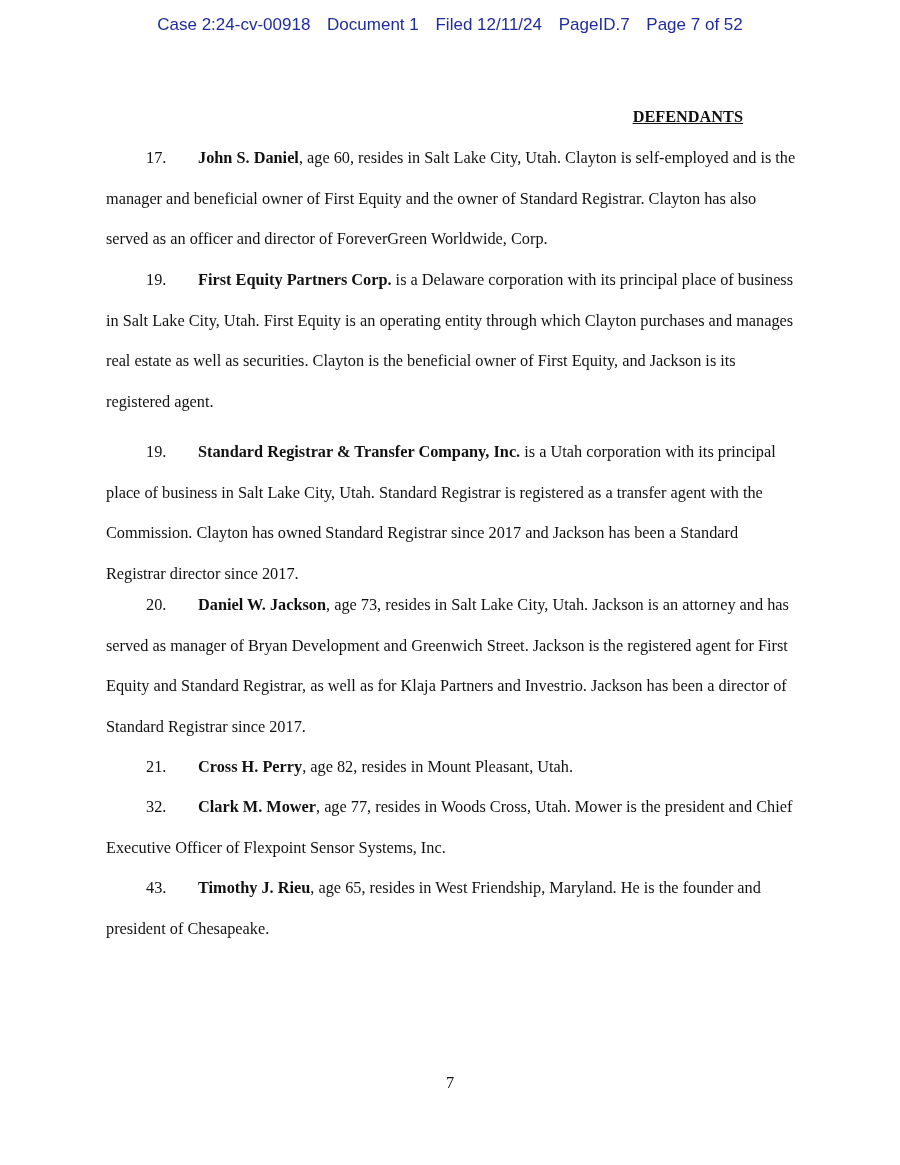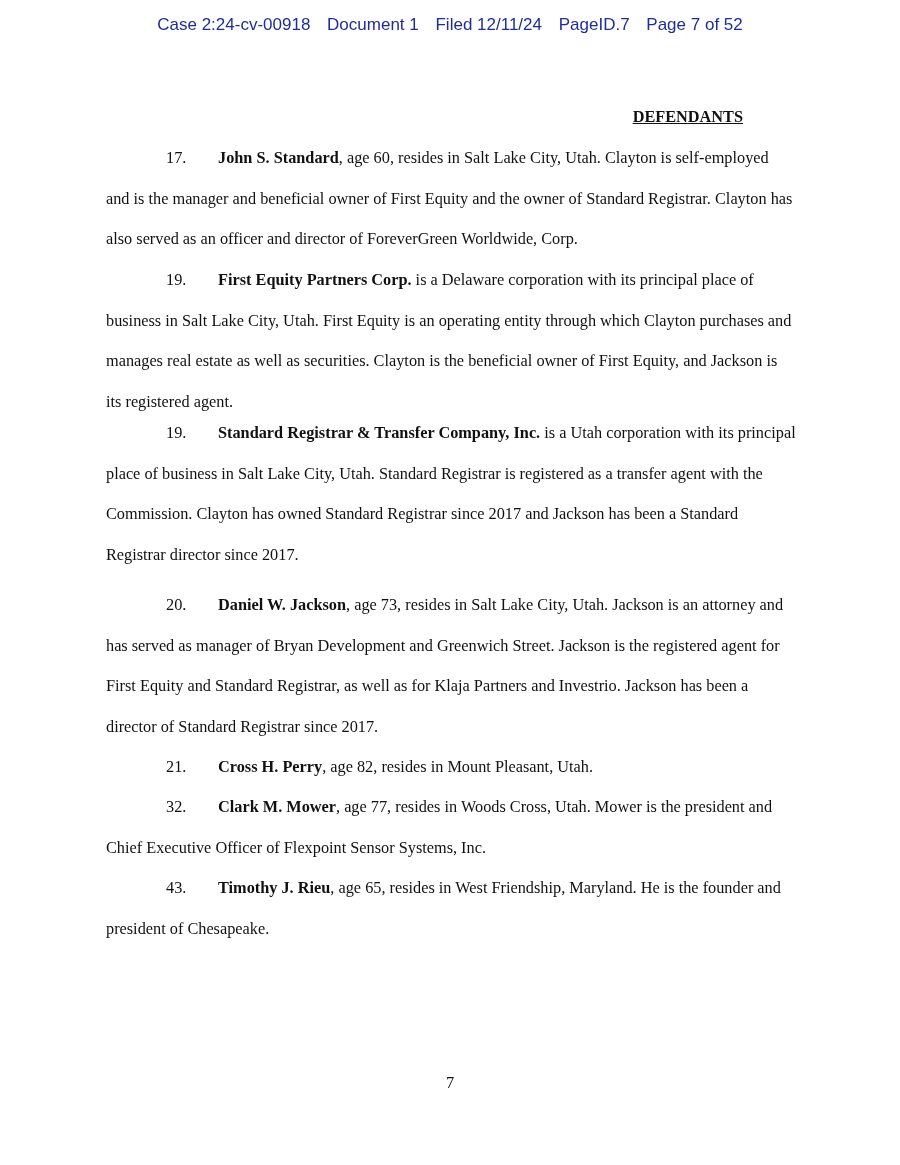--- a/index.html
+++ b/index.html
@@ -11,49 +11,49 @@
   }
   .header span { margin: 0 6px; }
   .title {
     position: absolute; top: 107px; left: 0; width: 743px; text-align: right;
     font-family: "Liberation Serif", serif; font-weight: bold; font-size: 16.3px;
     text-decoration: underline; color: #111;
   }
   .para { position: absolute; left: 106px; width: 690px;
     font-family: "Liberation Serif", serif; font-size: 16.3px; color: #111;
     line-height: 40.7px; text-align: left; }
-  .para .num { display: inline-block; width: 52px; margin-left: 60px; }
+  .para .num { display: inline-block; width: 52px; margin-left: 40px; }
   .para b { font-weight: bold; }
   .footer {
     position: absolute; top: 1073px; left: 0; width: 900px; text-align: center;
     font-family: "Liberation Serif", serif; font-size: 16.3px; color: #111;
   }
 </style>
 </head>
 <body>
 
 <div class="header">
   <span>Case 2:24-cv-00918</span>
   <span>Document 1</span>
   <span>Filed 12/11/24</span>
   <span>PageID.7</span>
   <span>Page 7 of 52</span>
 </div>
 
 <div class="title">DEFENDANTS</div>
 
 <div class="para" style="top:138px">
-  <span class="num">17.</span><b>John S. Standard</b><span>, age 60, resides in Salt Lake City, Utah.  Clayton is self-employed and is the manager and beneficial owner of First Equity and the owner of Standard Registrar.  Clayton has also served as an officer and director of ForeverGreen Worldwide, Corp.</span>
+  <span class="num">17.</span><b>John S. Daniel</b><span>, age 60, resides in Salt Lake City, Utah.  Clayton is self-employed and is the manager and beneficial owner of First Equity and the owner of Standard Registrar.  Clayton has also served as an officer and director of ForeverGreen Worldwide, Corp.</span>
 </div>
 
 <div class="para" style="top:260px">
   <span class="num">19.</span><b>First Equity Partners Corp.</b><span> is a Delaware corporation with its principal place of business in Salt Lake City, Utah.  First Equity is an operating entity through which Clayton purchases and manages real estate as well as securities.  Clayton is the beneficial owner of First Equity, and Jackson is its registered agent.</span>
 </div>
 
-<div class="para" style="top:413px">
+<div class="para" style="top:432px">
   <span class="num">19.</span><b>Standard Registrar &amp; Transfer Company, Inc.</b><span> is a Utah corporation with its principal place of business in Salt Lake City, Utah.  Standard Registrar is registered as a transfer agent with the Commission.  Clayton has owned Standard Registrar since 2017 and Jackson has been a Standard Registrar director since 2017.</span>
 </div>
 
 <div class="para" style="top:585px">
   <span class="num">20.</span><b>Daniel W. Jackson</b><span>, age 73, resides in Salt Lake City, Utah.  Jackson is an attorney and has served as manager of Bryan Development and Greenwich Street.  Jackson is the registered agent for First Equity and Standard Registrar, as well as for Klaja Partners and Investrio.  Jackson has been a director of Standard Registrar since 2017.</span>
 </div>
 
 <div class="para" style="top:747px">
   <span class="num">21.</span><b>Cross H. Perry</b><span>, age 82, resides in Mount Pleasant, Utah.</span>
 </div>

